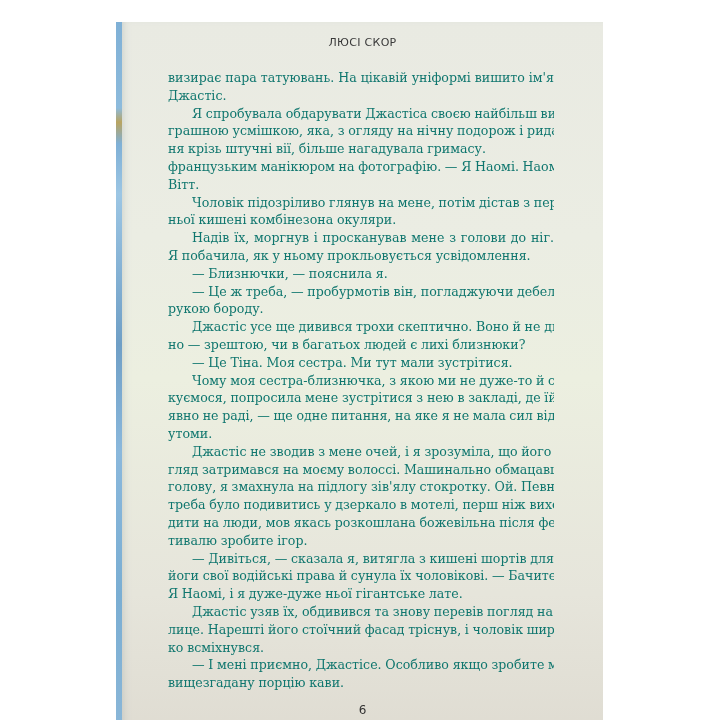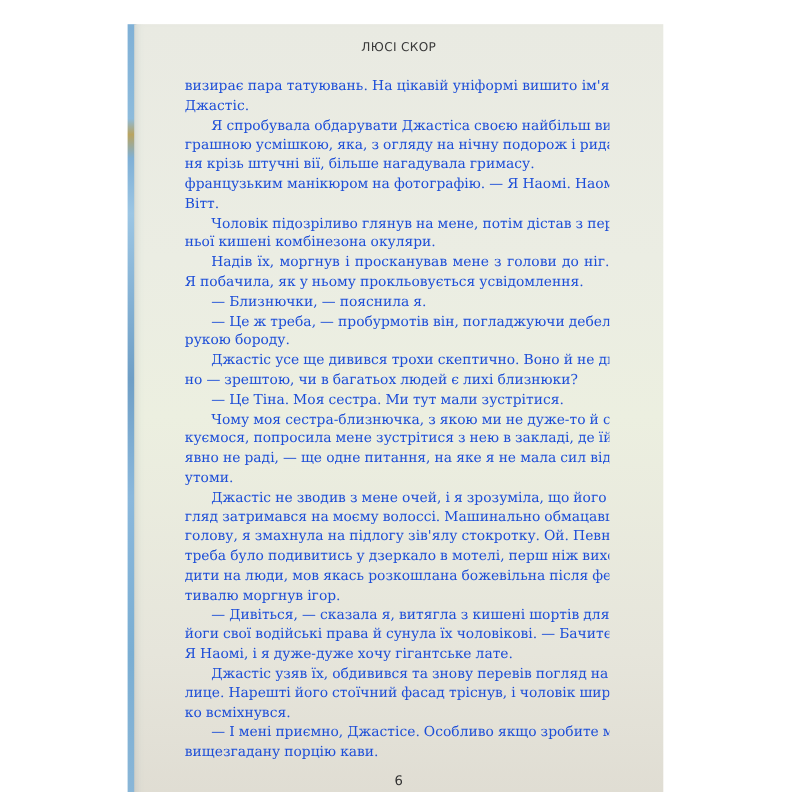--- a/index.html
+++ b/index.html
@@ -54,21 +54,21 @@
       color: #3a3a3a;
     }
     .text-block {
       position: absolute;
       left: 168px;
       top: 47px;
       width: 386px;
       font-family: "DejaVu Serif", serif;
       font-size: 12.6px;
       line-height: 17.8px;
-      color: #1d4ed8;
+      color: #0f766e;
       word-spacing: -0.3px;
     }
     .line {
       display: block;
       white-space: nowrap;
       text-align: justify;
       text-align-last: justify;
       height: 17.8px;
       overflow: hidden;
     }
@@ -119,24 +119,24 @@
       <span class="line indent last">— Це Тіна. Моя сестра. Ми тут мали зустрітися.</span>
       <span class="line indent">Чому моя сестра-близнючка, з якою ми не дуже-то й спіл-</span>
       <span class="line">куємося, попросила мене зустрітися з нею в закладі, де їй</span>
       <span class="line">явно не раді, — ще одне питання, на яке я не мала сил від</span>
       <span class="line last">утоми.</span>
       <span class="line indent">Джастіс не зводив з мене очей, і я зрозуміла, що його по-</span>
       <span class="line">гляд затримався на моєму волоссі. Машинально обмацавши</span>
       <span class="line">голову, я змахнула на підлогу зів'ялу стокротку. Ой. Певно,</span>
       <span class="line">треба було подивитись у дзеркало в мотелі, перш ніж вихо-</span>
       <span class="line">дити на люди, мов якась розкошлана божевільна після фес-</span>
-      <span class="line last">тивалю моргнув ігор.</span>
+      <span class="line last">тивалю зробите ігор.</span>
       <span class="line indent">— Дивіться, — сказала я, витягла з кишені шортів для</span>
       <span class="line">йоги свої водійські права й сунула їх чоловікові. — Бачите?</span>
-      <span class="line last">Я Наомі, і я дуже-дуже хочу гігантське лате.</span>
+      <span class="line last">Я Наомі, і я дуже-дуже ньої гігантське лате.</span>
       <span class="line indent">Джастіс узяв їх, обдивився та знову перевів погляд на моє</span>
       <span class="line">лице. Нарешті його стоїчний фасад тріснув, і чоловік широ-</span>
       <span class="line last">ко всміхнувся.</span>
       <span class="line indent">— І мені приємно, Джастісе. Особливо якщо зробите мені</span>
       <span class="line last">вищезгадану порцію кави.</span>
     </div>
 
   <div class="page-number">6</div>
 </div>
 

